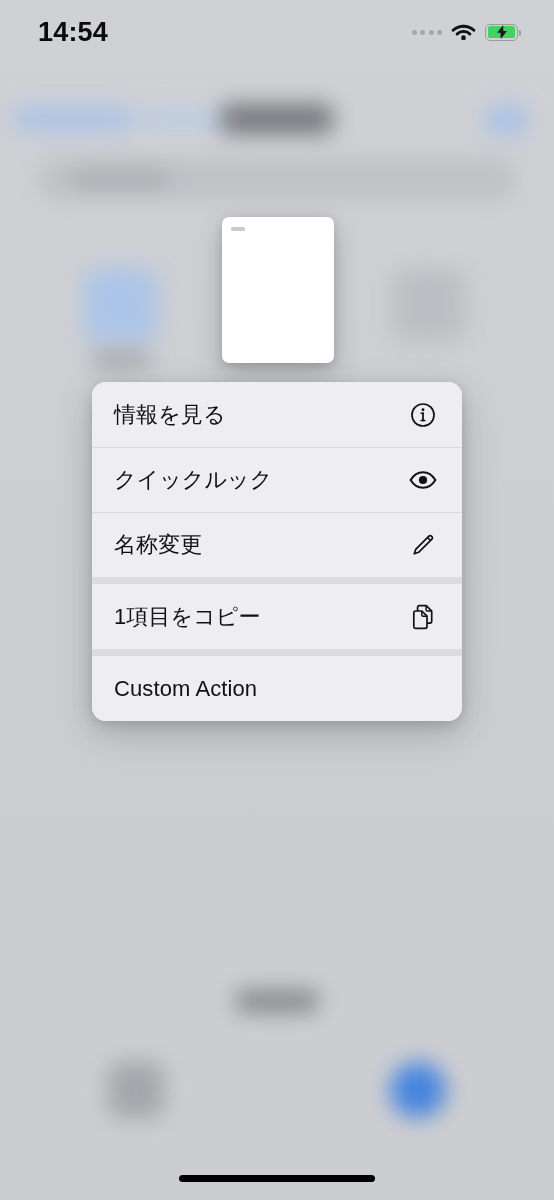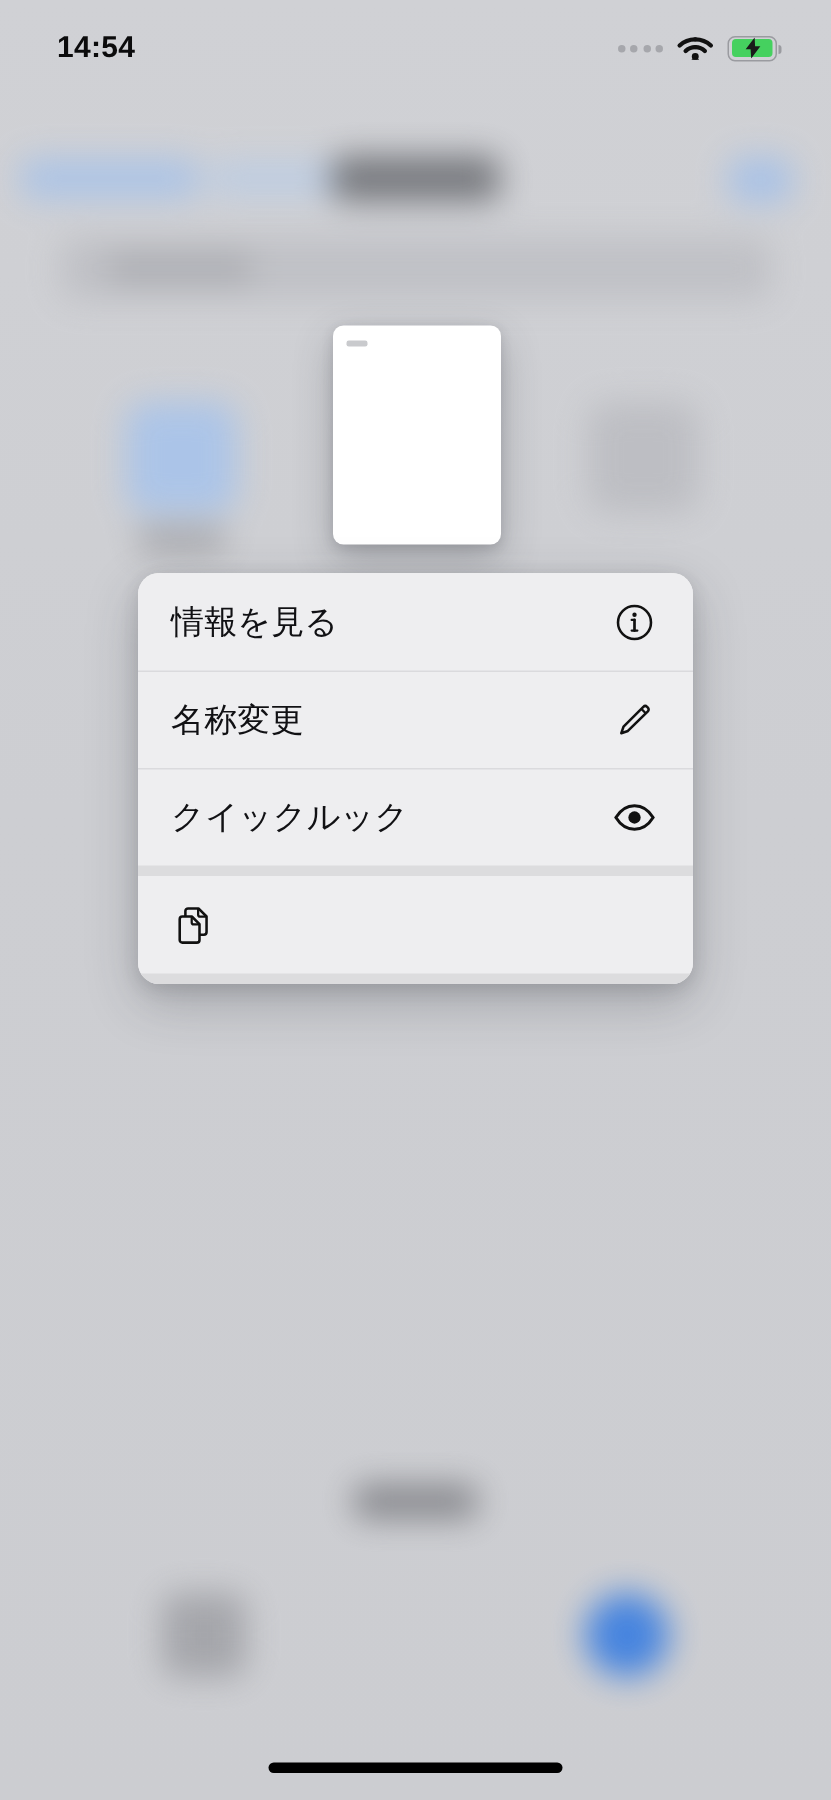--- a/index.html
+++ b/index.html
@@ -140,21 +140,21 @@
     left: 0; right: 0; top: 0;
     height: 64px;
     display: flex;
     align-items: center;
     justify-content: space-between;
     padding: 0 36px 0 38px;
     box-sizing: border-box;
     z-index: 40;
   }
   .status-time {
-    font-size: 20px;
+    font-size: 27px;
     font-weight: bold;
     color: #0b0b0c;
     letter-spacing: 0.2px;
   }
   .status-right {
     display: flex;
     align-items: center;
     gap: 9px;
   }
   .sig-dots {
@@ -348,60 +348,66 @@
           <svg width="26" height="26" viewBox="0 0 26 26">
             <circle cx="13" cy="13" r="11" fill="none" stroke="#111" stroke-width="1.7"></circle>
             <circle cx="13" cy="7.8" r="1.45" fill="#111"></circle>
             <path d="M13 11.2v7.2" stroke="#111" stroke-width="1.8" stroke-linecap="round"></path>
             <path d="M11.1 11.3h1.9M11.1 18.4h3.8" stroke="#111" stroke-width="1.5" stroke-linecap="round"></path>
           </svg>
         </span>
       </div>
 
       <div class="menu-item">
+        <span class="menu-label">クイックルック</span>
+        <span class="menu-icon">
+          <svg width="28" height="26" viewBox="0 0 28 26">
+            <path d="M1.6 13c3.2-5.2 7.5-7.8 12.4-7.8S23.2 7.8 26.4 13c-3.2 5.2-7.5 7.8-12.4 7.8S4.8 18.2 1.6 13z" fill="none" stroke="#111" stroke-width="2"></path>
+            <circle cx="14" cy="13" r="4.1" fill="#111"></circle>
+          </svg>
+        </span>
+      </div>
+
+      <div class="menu-item">
         <span class="menu-label">名称変更</span>
         <span class="menu-icon">
           <svg width="26" height="26" viewBox="0 0 26 26">
             <path d="M4.2 21.8l1.5-4.4L18.9 4.2c0.7-0.7 1.8-0.7 2.5 0l0.5 0.5c0.7 0.7 0.7 1.8 0 2.5L8.6 20.3z" fill="none" stroke="#111" stroke-width="1.7" stroke-linejoin="round"></path>
             <path d="M17.6 5.6l3.2 3.2" stroke="#111" stroke-width="1.5"></path>
           </svg>
         </span>
       </div>
 
+
+    </div>
+
+    <div class="group-sep"></div>
+
+    <div class="menu-group">
+
       <div class="menu-item">
-        <span class="menu-label">クイックルック</span>
-        <span class="menu-icon">
-          <svg width="28" height="26" viewBox="0 0 28 26">
-            <path d="M1.6 13c3.2-5.2 7.5-7.8 12.4-7.8S23.2 7.8 26.4 13c-3.2 5.2-7.5 7.8-12.4 7.8S4.8 18.2 1.6 13z" fill="none" stroke="#111" stroke-width="2"></path>
-            <circle cx="14" cy="13" r="4.1" fill="#111"></circle>
-          </svg>
-        </span>
-      </div>
-
-
-    </div>
-
-    <div class="group-sep"></div>
-
-    <div class="menu-group">
-
-      <div class="menu-item">
+        <span class="menu-label">1項目をコピー</span>
         <span class="menu-icon">
           <svg width="26" height="28" viewBox="0 0 26 28">
             <path d="M9.4 2.6h6.9l5.4 5.4v10.3c0 1-0.8 1.8-1.8 1.8H9.4c-1 0-1.8-0.8-1.8-1.8V4.4c0-1 0.8-1.8 1.8-1.8z" fill="#eeeef0" stroke="#111" stroke-width="1.7" stroke-linejoin="round"></path>
             <path d="M16.1 2.8v4c0 0.7 0.6 1.3 1.3 1.3h4.1" fill="none" stroke="#111" stroke-width="1.5" stroke-linejoin="round"></path>
             <path d="M5.6 8h6.3l5.1 5.1v10.5c0 1-0.8 1.8-1.8 1.8H5.6c-1 0-1.8-0.8-1.8-1.8V9.8c0-1 0.8-1.8 1.8-1.8z" fill="#eeeef0" stroke="#111" stroke-width="1.7" stroke-linejoin="round"></path>
             <path d="M11.8 8.2v3.8c0 0.7 0.6 1.3 1.3 1.3h3.9" fill="none" stroke="#111" stroke-width="1.5" stroke-linejoin="round"></path>
           </svg>
         </span>
       </div>
 
 
     </div>
 
     <div class="group-sep"></div>
 
+    <div class="menu-group">
+      <div class="menu-item">
+        <span class="menu-label">Custom Action</span>
+      </div>
+    </div>
 
   </div>
 
   <div class="home-indicator"></div>
 
 </div>
 
 </body></html>

